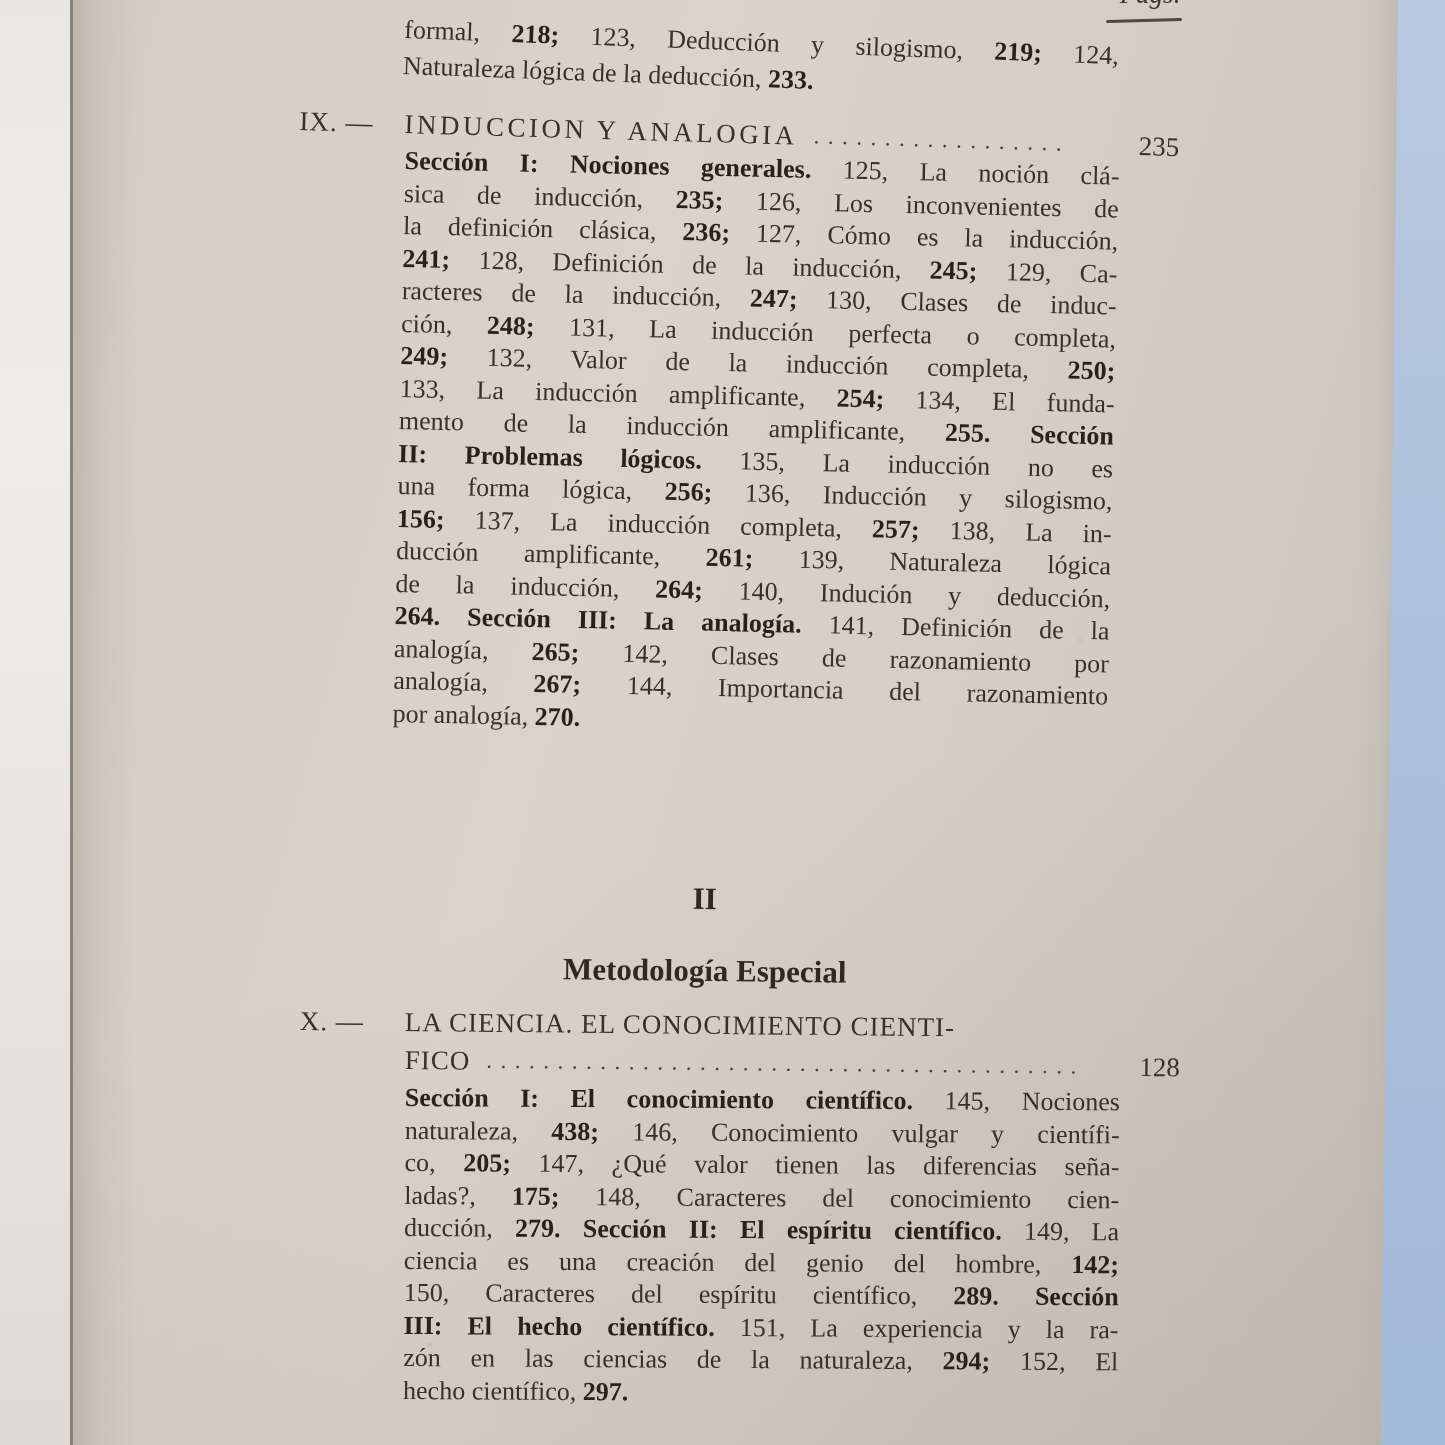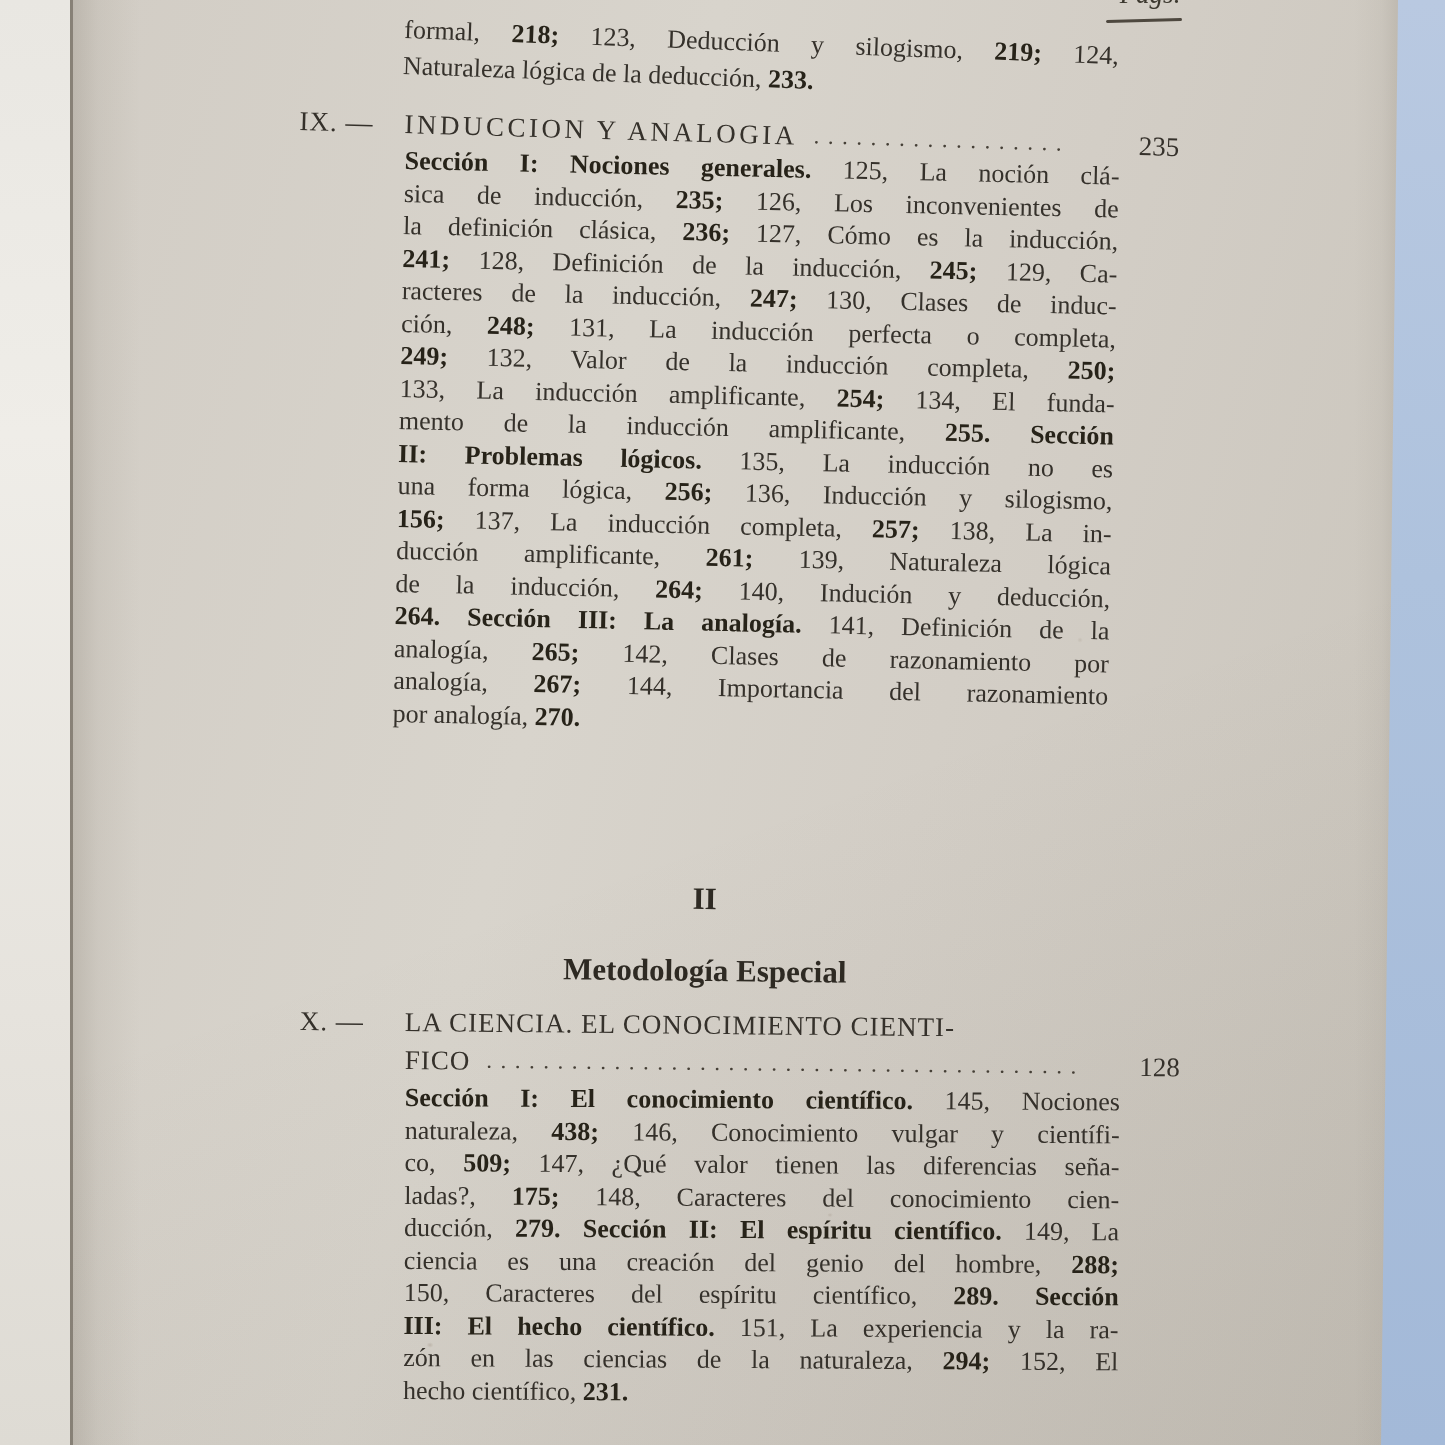--- a/index.html
+++ b/index.html
@@ -121,23 +121,23 @@
   <div class="entry-row rot-e" style="top:1044px;">
     <span class="numeral"></span>
     <span class="etitle ink">FICO</span>
     <span class="leader">..........................................</span>
     <span class="pagenum ink">128</span>
   </div>
 
   <div class="para rot-f" style="top:1082px;">
       <div class="tline"><span class="b">Sección I: El conocimiento científico.</span><span> 145, Nociones</span></div>
       <div class="tline"><span>naturaleza, </span><span class="b">438;</span><span> 146, Conocimiento vulgar y científi-</span></div>
-      <div class="tline"><span>co, </span><span class="b">509;</span><span> 147, ¿Qué valor tienen las diferencias seña-</span></div>
+      <div class="tline"><span>co, </span><span class="b">205;</span><span> 147, ¿Qué valor tienen las diferencias seña-</span></div>
       <div class="tline"><span>ladas?, </span><span class="b">175;</span><span> 148, Caracteres del conocimiento cien-</span></div>
       <div class="tline"><span>ducción, </span><span class="b">279. Sección II: El espíritu científico.</span><span> 149, La</span></div>
-      <div class="tline"><span>ciencia es una creación del genio del hombre, </span><span class="b">288;</span></div>
+      <div class="tline"><span>ciencia es una creación del genio del hombre, </span><span class="b">142;</span></div>
       <div class="tline"><span>150, Caracteres del espíritu científico, </span><span class="b">289. Sección</span></div>
       <div class="tline"><span class="b">III: El hecho científico.</span><span> 151, La experiencia y la ra-</span></div>
       <div class="tline"><span>zón en las ciencias de la naturaleza, </span><span class="b">294;</span><span> 152, El</span></div>
-      <div class="tline lastline"><span>hecho científico, </span><span class="b">231.</span></div>
+      <div class="tline lastline"><span>hecho científico, </span><span class="b">297.</span></div>
     </div>
 
 </div>
 
 </body></html>

